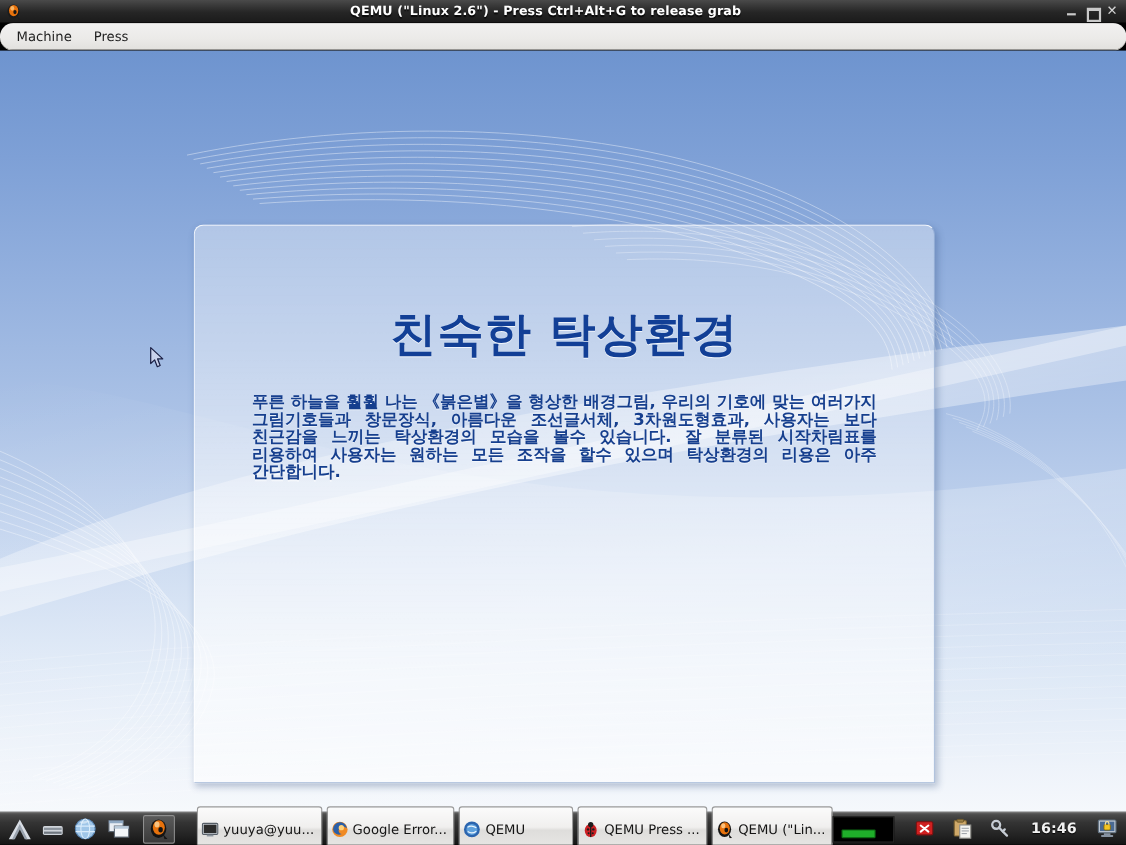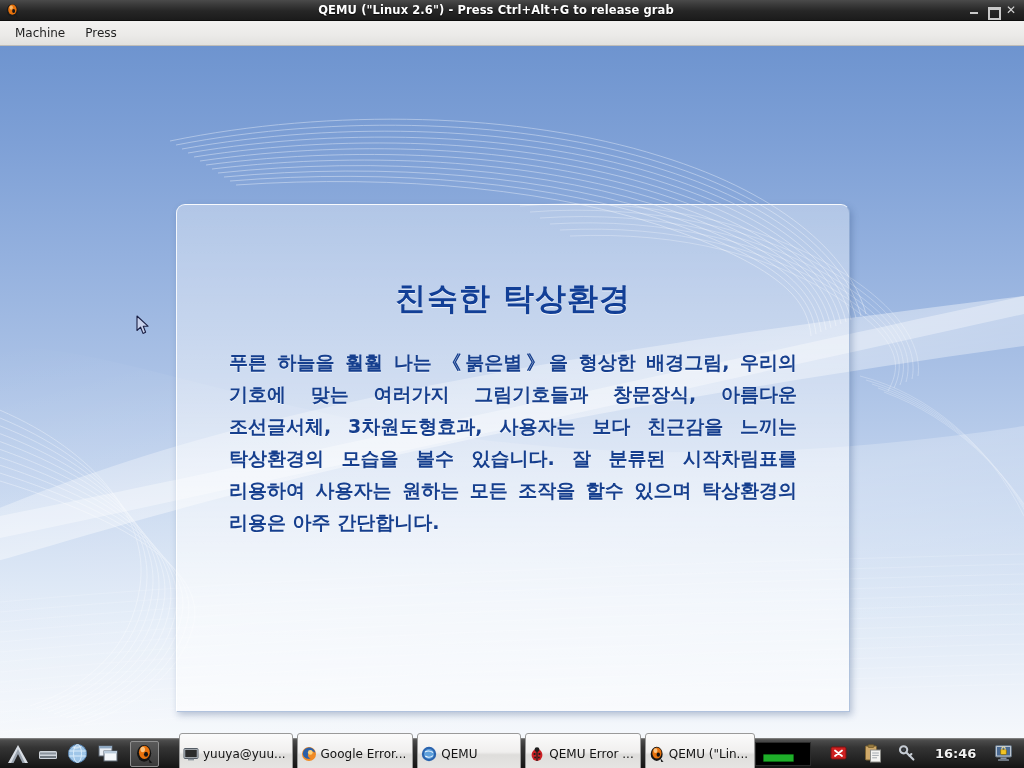--- a/index.html
+++ b/index.html
@@ -35,21 +35,21 @@
   .tb-min:after{ content:""; position:absolute; left:0; top:7px; width:8px; height:2px; background:#c9c9c9;}
   .tb-max:after{ content:""; position:absolute; left:0; top:2px; width:9px; height:8px;
                  border:2px solid #c9c9c9; border-top-width:3px; }
   .tb-close{ color:#d4d4d4; font-size:12px; line-height:11px; font-weight:bold; font-family:"DejaVu Sans",sans-serif;}
 
   
   .menubar{
     position:absolute; left:0; top:21px; width:1024px; height:25px;
     background:linear-gradient(to bottom,#f2f1f0 0%,#ebeae8 60%,#e2e1de 100%);
     border-bottom:1px solid #bfbdb8;
-    display:flex; align-items:center; padding-left:6px; gap:2px;
+    display:flex; align-items:center; padding-left:6px; gap:2px;border-radius:12px;
   }
   .menuitem{
     font-size:12px; color:#1f1f1f; padding:3px 9px 4px 9px; border-radius:2px;
     white-space:nowrap;
   }
 
   
   .vm{
     position:absolute; left:0; top:46px; width:1024px; height:692px;
     overflow:hidden;
@@ -70,27 +70,27 @@
         rgba(255,255,255,.34) 0%,
         rgba(255,255,255,.40) 25%,
         rgba(255,255,255,.52) 55%,
         rgba(255,255,255,.62) 80%,
         rgba(255,255,255,.58) 100%);
     box-shadow:2px 3px 7px rgba(40,70,120,.30);
     overflow:hidden;
   }
   .panel-inner{ position:absolute; left:0; top:0; right:0; bottom:0; padding:78px 34px 0 34px; }
   .panel-title{
-    text-align:center; font-size:31px; font-weight:bold; color:#123f96;
+    text-align:center; font-size:42px; font-weight:bold; color:#123f96;
     letter-spacing:1px; line-height:1;
     text-shadow:0 1px 0 rgba(255,255,255,.75);
     margin-bottom:32px;
   }
   .panel-body{
-    font-size:19px; color:#163f8e; line-height:32px; font-weight:bold;
+    font-size:15px; color:#163f8e; line-height:16px; font-weight:bold;
     text-align:justify; text-shadow:0 1px 0 rgba(255,255,255,.55);
     padding:0 18px;
     word-break:keep-all;
     margin-top:28px;
   }
   .panel-body p{ margin:0; }
 
   
   .cursor{ position:absolute; left:136px; top:269px; width:14px; height:20px; }
 
@@ -350,21 +350,21 @@
           <svg width="16" height="16" viewBox="0 0 16 16">
             <ellipse cx="8" cy="9" rx="5.4" ry="6" fill="#cc1f23"></ellipse>
             <circle cx="8" cy="3.6" r="2.4" fill="#1d1d1d"></circle>
             <rect x="7.4" y="4" width="1.2" height="11" fill="#1d1d1d"></rect>
             <circle cx="5.6" cy="8" r="1.1" fill="#1d1d1d"></circle>
             <circle cx="10.4" cy="8" r="1.1" fill="#1d1d1d"></circle>
             <circle cx="6.1" cy="11.5" r=".9" fill="#1d1d1d"></circle>
             <circle cx="9.9" cy="11.5" r=".9" fill="#1d1d1d"></circle>
           </svg>
         </span>
-        <span class="task-label">QEMU Error ...</span>
+        <span class="task-label">QEMU Press ...</span>
       </div>
 
       <div class="task">
         <span class="task-ico">
           <svg width="16" height="16" viewBox="0 0 13 15">
             <ellipse cx="6.2" cy="7.4" rx="5.6" ry="6.6" fill="#141414"></ellipse>
             <ellipse cx="6.4" cy="6.6" rx="4.3" ry="5.2" fill="#e8720c"></ellipse>
             <ellipse cx="5.1" cy="4.4" rx="1.8" ry="2.2" fill="#f9c27f"></ellipse>
             <ellipse cx="7.7" cy="8.1" rx="1.6" ry="2.0" fill="#141414"></ellipse>
             <path d="M9.5 11.3 L12.6 14.8 L10.5 15 Z" fill="#141414"></path>

